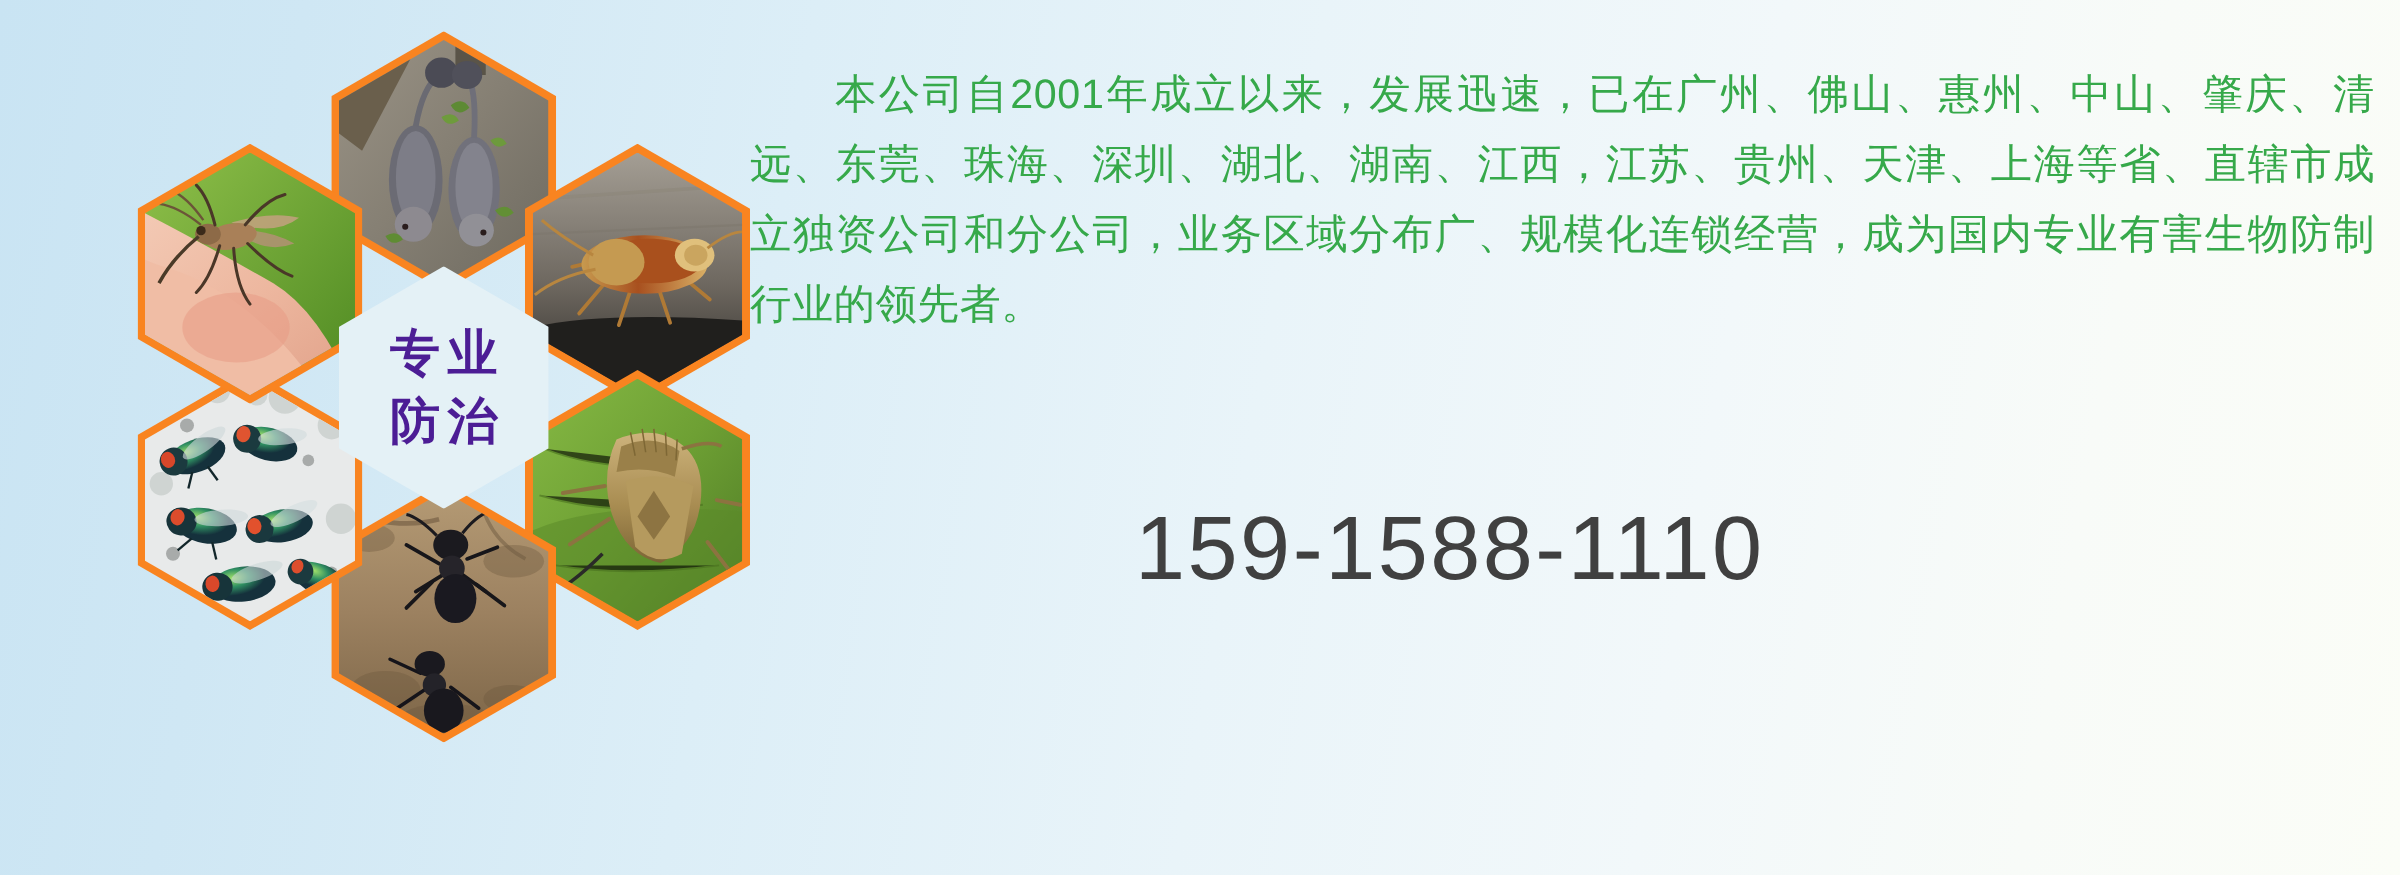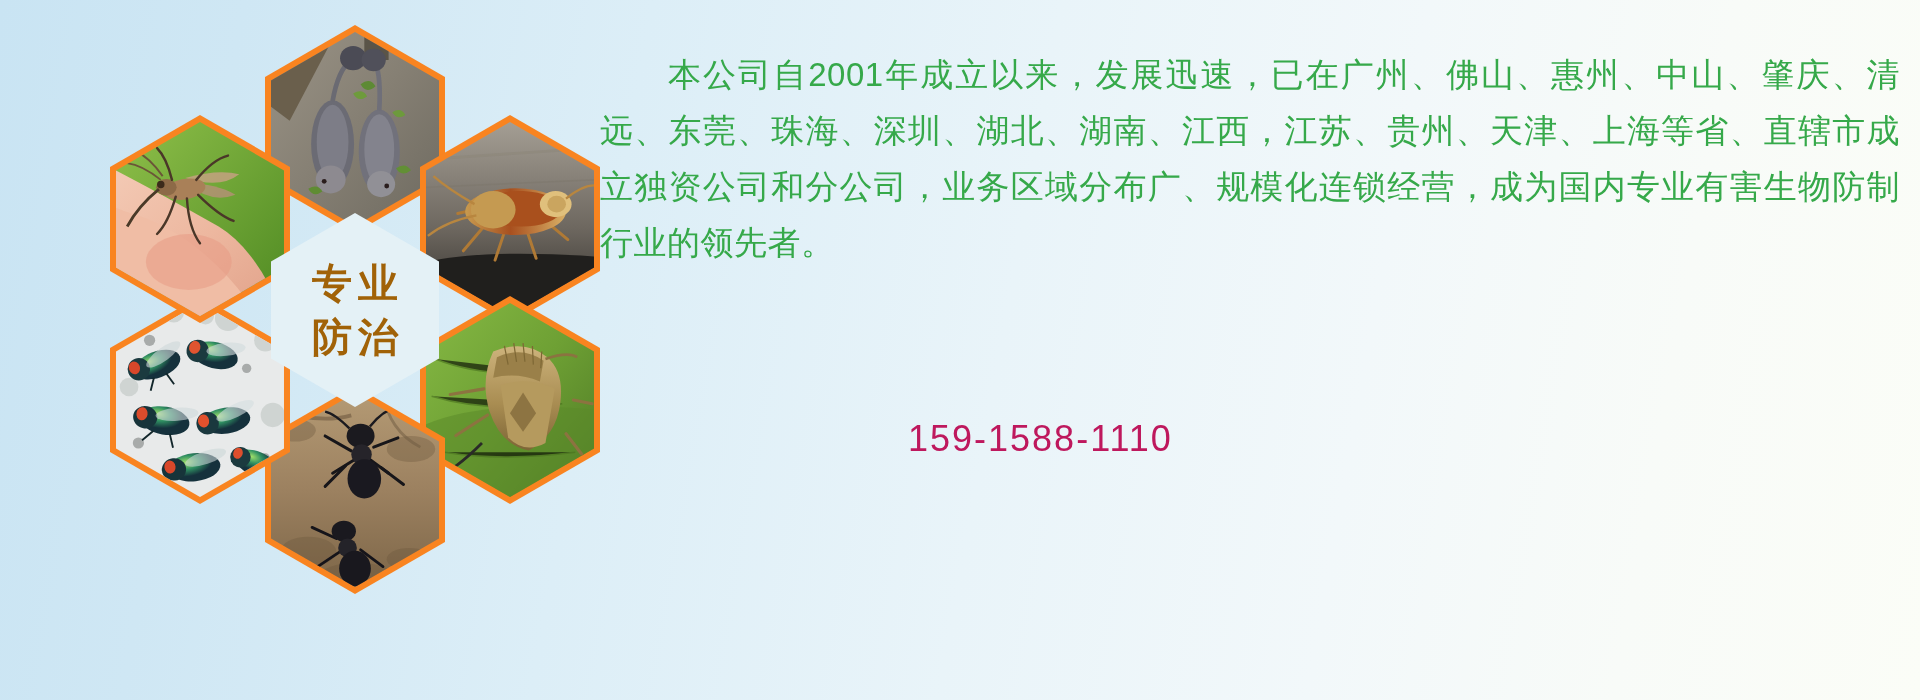--- a/index.html
+++ b/index.html
@@ -26,40 +26,40 @@
     -webkit-clip-path:polygon(50% 0%,100% 25%,100% 75%,50% 100%,0% 75%,0% 25%);
     overflow:hidden;
   }
   .photo { position:absolute; inset:0; }
 
   
   #hex-center .hex-inner { background:#e4f1f6; }
   .logo-text {
     position:absolute; inset:0;
     display:flex; flex-direction:column; align-items:center; justify-content:center;
-    color:#a16207; font-weight:bold; font-size:40px; line-height:1.35;
+    color:#4c1d95; font-weight:bold; font-size:40px; line-height:1.35;
     letter-spacing:6px; text-indent:6px;
   }
 
   
   #copy-block {
     position:absolute; left:600px; top:47px; width:1300px;
     color:#36a94a; font-size:33px; line-height:56px;
     font-weight:500; letter-spacing:0.5px;
     text-align:justify; text-align-last:left; text-justify:inter-character;
     text-indent:68px;
   }
 
   #contact-block { position:absolute; left:620px; top:400px; width:1290px; }
   .contact-line-1 {
     color:#3bb14b; font-size:56px; line-height:78px; letter-spacing:2px;
     white-space:pre;
   }
   .contact-line-2 {
-    color:#be185d; font-size:36px; line-height:78px; letter-spacing:2px;
+    color:#404040; font-size:72px; line-height:78px; letter-spacing:2px;
     padding-left:288px; white-space:pre;
   }
 </style>
 </head>
 <body>
 
 <div id="honeycomb">
 
   <div class="hex-wrap" style="left:170px; top:25px;">
     <div class="hex-shape hex-border"></div>

